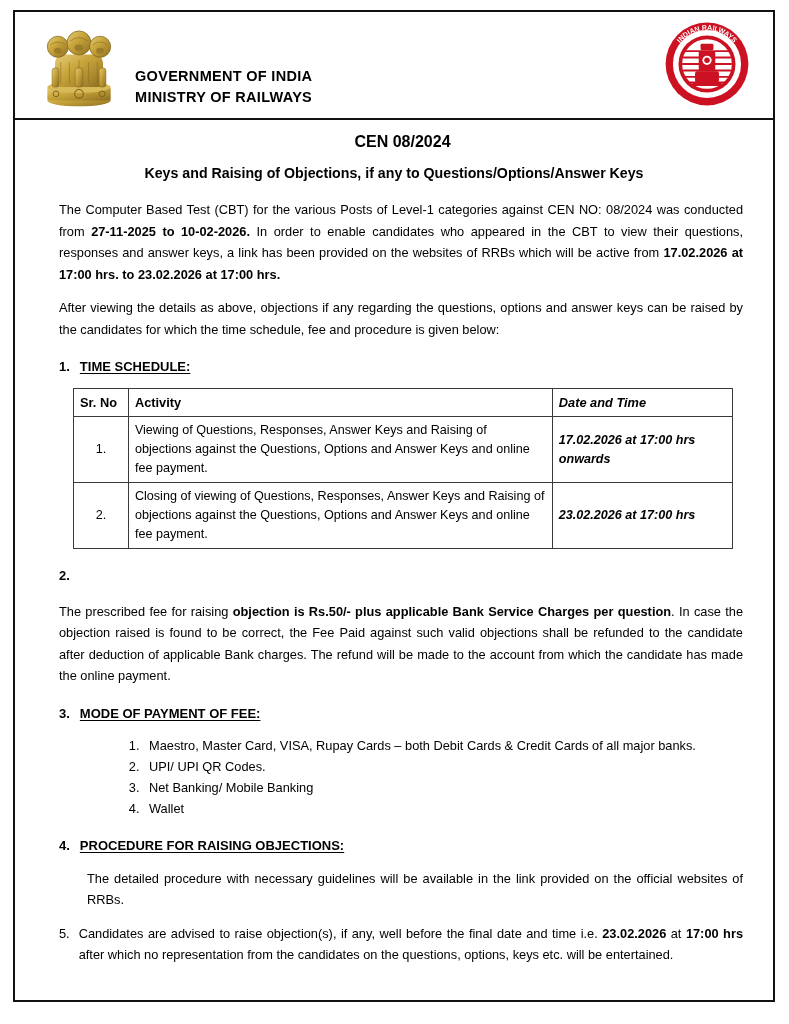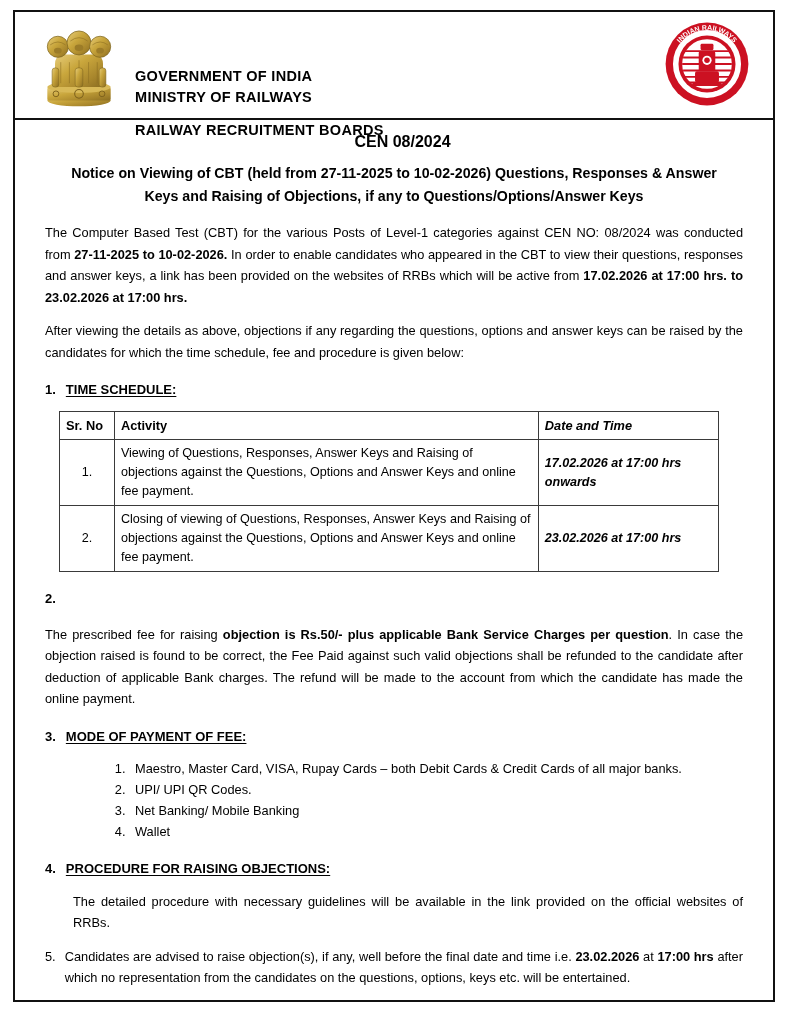--- a/index.html
+++ b/index.html
@@ -84,21 +84,21 @@
   }
   .notice {
     font-weight: bold;
     font-size: 14.2px;
     line-height: 23px;
     margin: 10px 28px 0 28px;
   }
 
   
   .body {
-    padding: 0 30px 0 16px;
+    padding: 0 30px 0 30px;
     font-size: 12.8px;
     line-height: 21.5px;
   }
   p.para {
     margin: 14px 0 0 14px;
     text-align: justify;
   }
   p.para.tight { margin-top: 12px; }
   b { font-weight: bold; }
 
@@ -215,21 +215,20 @@
       <g fill="url(#gold)" stroke="#806720" stroke-width="0.6">
         <rect x="22" y="52" width="7" height="20" rx="3"></rect>
         <rect x="46" y="52" width="8" height="20" rx="3"></rect>
         <rect x="71" y="52" width="7" height="20" rx="3"></rect>
       </g>
     </svg>
 
     <div class="header-titles">
       <div class="ln">GOVERNMENT OF INDIA</div>
       <div class="ln">MINISTRY OF RAILWAYS</div>
-      <div class="ln spaced">RAILWAY RECRUITMENT BOARDS</div>
     </div>
 
     <svg class="rail-logo" viewBox="0 0 100 100">
       <defs>
         <path id="arcTop" d="M 50 50 m -37 0 a 37 37 0 1 1 74 0" fill="none"></path>
       </defs>
       <circle cx="50" cy="50" r="45" fill="#cc1122"></circle>
       <circle cx="50" cy="50" r="38" fill="#ffffff"></circle>
       <circle cx="50" cy="50" r="38" fill="none" stroke="#cc1122" stroke-width="2"></circle>
       <circle cx="50" cy="50" r="31" fill="#cc1122"></circle>
@@ -255,21 +254,20 @@
 
       <text font-family="'Liberation Sans', sans-serif" font-size="7.6" font-weight="bold" fill="#ffffff">
         <textPath href="#arcTop" startOffset="50%" text-anchor="middle">INDIAN RAILWAYS</textPath>
       </text>
     </svg>
   </div>
 
   <div class="title-block">
     <div class="cen">CEN 08/2024</div>
     <div class="notice">
-      <div>Notice on Viewing of CBT (held from 27-11-2025 to 10-02-2026) Questions, Responses &amp; Answer</div>
       <div>Keys and Raising of Objections, if any to Questions/Options/Answer Keys</div>
     </div>
   </div>
 
   <div class="body">
 
     <p class="para">
       <span>The Computer Based Test (CBT) for the various Posts of Level-1 categories against CEN NO: 08/2024 was conducted from </span><b>27-11-2025 to 10-02-2026.</b><span> In order to enable candidates who appeared in the CBT to view their questions, responses and answer keys, a link has been provided on the websites of RRBs which will be active from </span><b>17.02.2026 at 17:00 hrs. to 23.02.2026 at 17:00 hrs.</b>
     </p>
 

